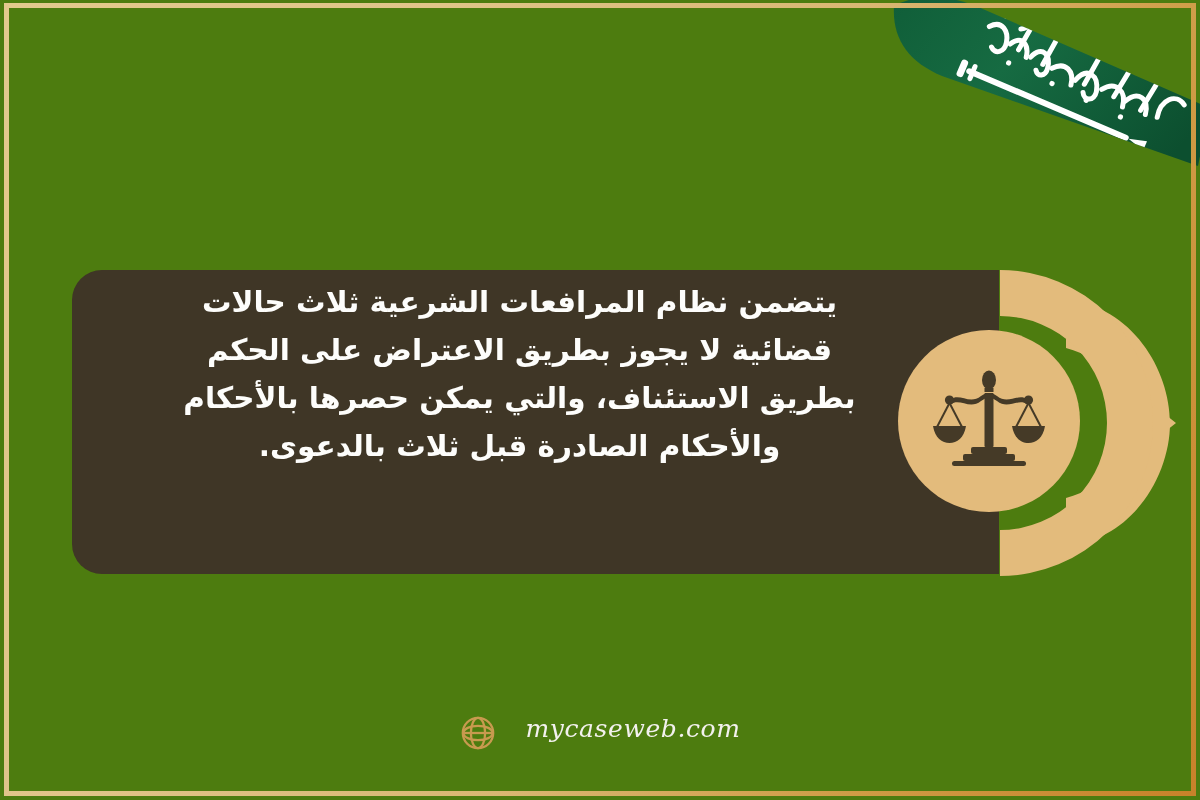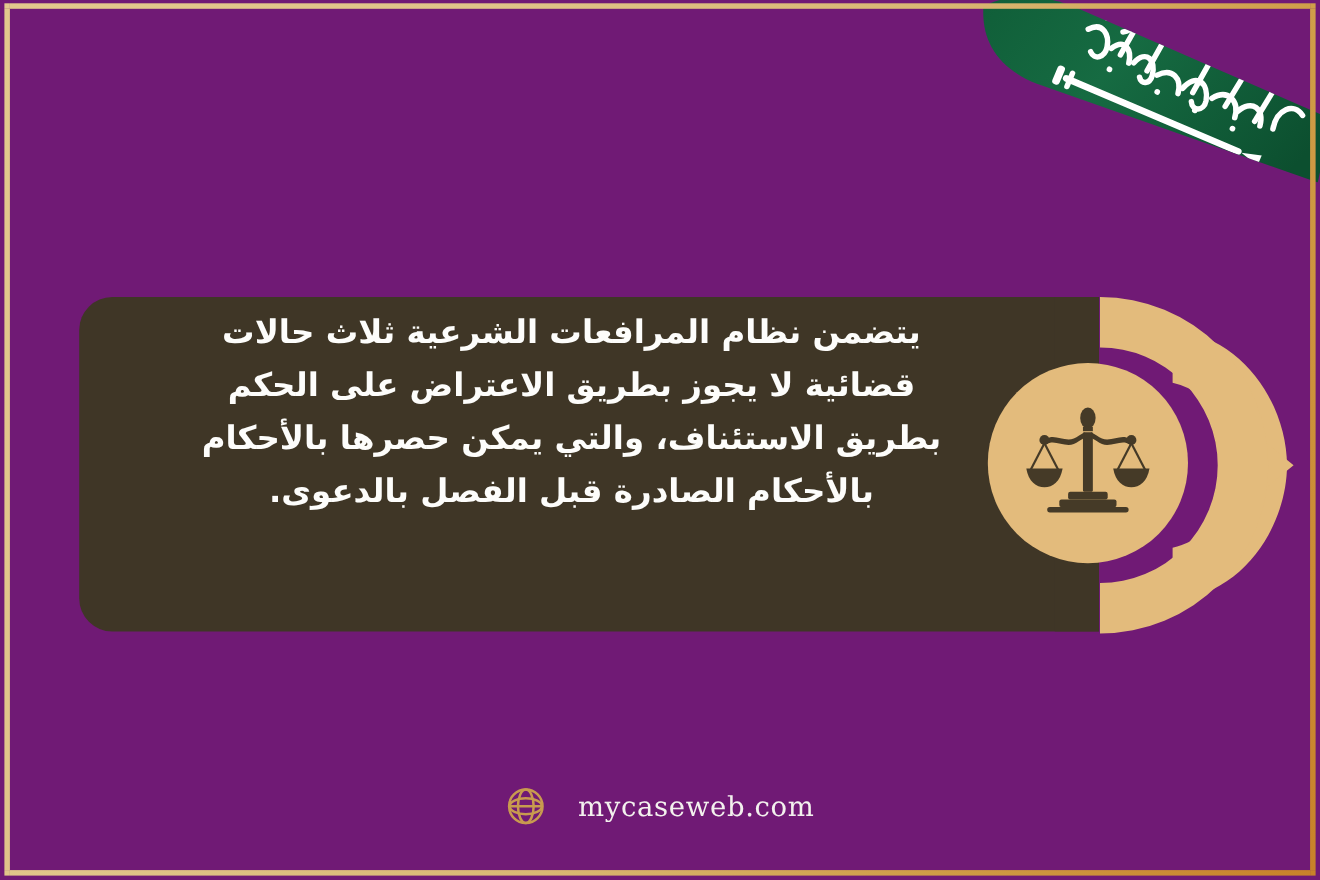--- a/index.html
+++ b/index.html
@@ -4,21 +4,21 @@
 <style>
   * { margin:0; padding:0; box-sizing:border-box; }
   html,body{
     width:1200px; height:800px; overflow:hidden;
     background:#000;
     font-family:"DejaVu Sans", sans-serif;
   }
   #stage{
     position:relative;
     width:1200px; height:800px;
-    background:#701a75;
+    background:#4d7c0f;
     overflow:hidden;
   }
 
   
   #frame{
     position:absolute;
     left:4px; top:3px;
     width:1192px; height:793px;
     border:5px solid transparent;
     border-image: linear-gradient(115deg,
@@ -95,24 +95,25 @@
     line-height:48px;
     letter-spacing:0px;
   }
 
   
   #footer{
     position:absolute;
     left:0; bottom:48px;
     width:100%;
     display:flex;
-    align-items:center;
+    align-items:flex-start;
     justify-content:center;
     gap:28px;
     z-index:4;
+    font-style:italic;
   }
   #globe{ width:38px; height:38px; display:block; }
   #site{
     color:#f3f1ee;
     font-family:"DejaVu Serif", serif;
     font-size:25px;
     letter-spacing:.6px;
   }
 </style>
 </head>
@@ -191,21 +192,21 @@
 
       <path d="M130 12 A153 153 0 1 1 130 318 L130 272 A107 107 0 1 0 130 58 Z" fill="#e3bb7c"></path>
     </svg>
   </div>
 
   <div id="card">
     <div id="quote">
       <div>يتضمن نظام المرافعات الشرعية ثلاث حالات</div>
       <div>قضائية لا يجوز بطريق الاعتراض على الحكم</div>
       <div>بطريق الاستئناف، والتي يمكن حصرها بالأحكام</div>
-      <div>بالأحكام الصادرة قبل الفصل بالدعوى.</div>
+      <div>والأحكام الصادرة قبل ثلاث بالدعوى.</div>
     </div>
   </div>
 
   <div id="disc">
     <svg width="118" height="118" viewBox="0 0 118 118" aria-hidden="true">
       <g fill="#453a27">
 
         <ellipse cx="59" cy="18" rx="7" ry="9.5"></ellipse>
         <rect x="54.5" y="26" width="9" height="4"></rect>
         <rect x="54.5" y="31" width="9" height="54" rx="1"></rect>

